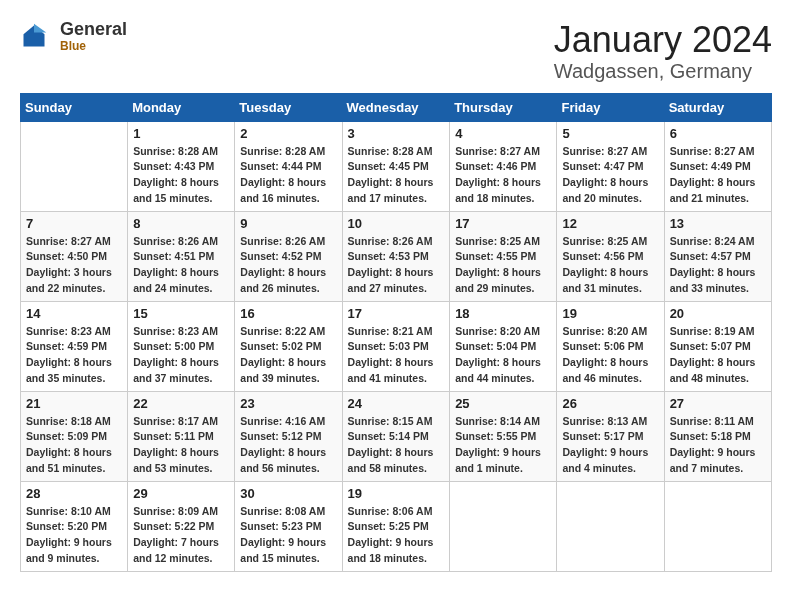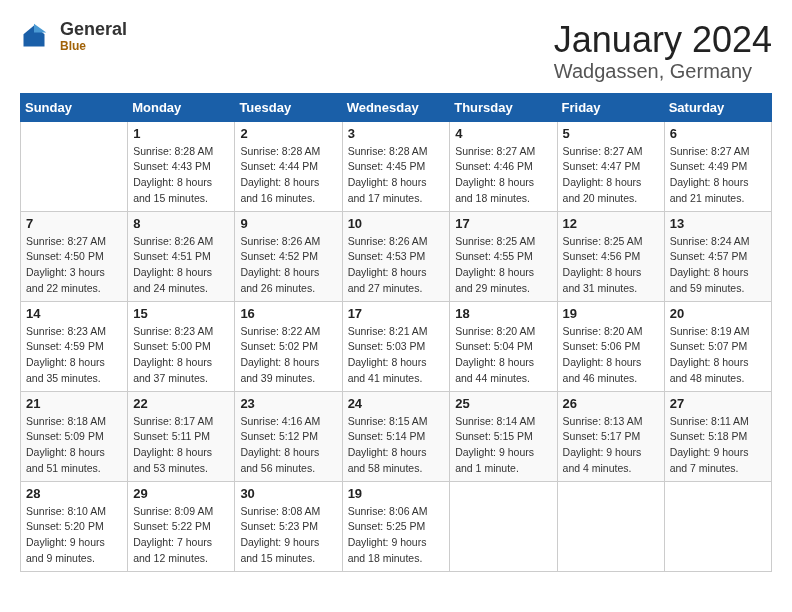--- a/index.html
+++ b/index.html
@@ -81,20 +81,21 @@
     .day-number {
       font-size: 13px;
       font-weight: bold;
       color: #222;
       margin-bottom: 3px;
     }
     .day-info {
       color: #333;
       font-size: 10.5px;
       line-height: 1.5;
+      font-weight: bold;
     }
     .empty-cell {
       background: #fff !important;
     }
   </style>
 </head>
 <body>
 
 <div class="header">
   <div class="logo">
@@ -173,21 +174,21 @@
         <td>
           <div class="day-number">17</div>
           <div class="day-info"><span>Sunrise: 8:25 AM</span><br><span>Sunset: 4:55 PM</span><br><span>Daylight: 8 hours and 29 minutes.</span><br></div>
         </td>
         <td>
           <div class="day-number">12</div>
           <div class="day-info"><span>Sunrise: 8:25 AM</span><br><span>Sunset: 4:56 PM</span><br><span>Daylight: 8 hours and 31 minutes.</span><br></div>
         </td>
         <td>
           <div class="day-number">13</div>
-          <div class="day-info"><span>Sunrise: 8:24 AM</span><br><span>Sunset: 4:57 PM</span><br><span>Daylight: 8 hours and 59 minutes.</span><br></div>
+          <div class="day-info"><span>Sunrise: 8:24 AM</span><br><span>Sunset: 4:57 PM</span><br><span>Daylight: 8 hours and 33 minutes.</span><br></div>
         </td>
       </tr>
       <tr>
         <td>
           <div class="day-number">14</div>
           <div class="day-info"><span>Sunrise: 8:23 AM</span><br><span>Sunset: 4:59 PM</span><br><span>Daylight: 8 hours and 35 minutes.</span><br></div>
         </td>
         <td>
           <div class="day-number">15</div>
           <div class="day-info"><span>Sunrise: 8:23 AM</span><br><span>Sunset: 5:00 PM</span><br><span>Daylight: 8 hours and 37 minutes.</span><br></div>
@@ -225,21 +226,21 @@
         <td>
           <div class="day-number">23</div>
           <div class="day-info"><span>Sunrise: 4:16 AM</span><br><span>Sunset: 5:12 PM</span><br><span>Daylight: 8 hours and 56 minutes.</span><br></div>
         </td>
         <td>
           <div class="day-number">24</div>
           <div class="day-info"><span>Sunrise: 8:15 AM</span><br><span>Sunset: 5:14 PM</span><br><span>Daylight: 8 hours and 58 minutes.</span><br></div>
         </td>
         <td>
           <div class="day-number">25</div>
-          <div class="day-info"><span>Sunrise: 8:14 AM</span><br><span>Sunset: 5:15 PM</span><br><span>Daylight: 9 hours and 1 minute.</span><br></div>
+          <div class="day-info"><span>Sunrise: 8:14 AM</span><br><span>Sunset: 5:55 PM</span><br><span>Daylight: 9 hours and 1 minute.</span><br></div>
         </td>
         <td>
           <div class="day-number">26</div>
           <div class="day-info"><span>Sunrise: 8:13 AM</span><br><span>Sunset: 5:17 PM</span><br><span>Daylight: 9 hours and 4 minutes.</span><br></div>
         </td>
         <td>
           <div class="day-number">27</div>
           <div class="day-info"><span>Sunrise: 8:11 AM</span><br><span>Sunset: 5:18 PM</span><br><span>Daylight: 9 hours and 7 minutes.</span><br></div>
         </td>
       </tr>

